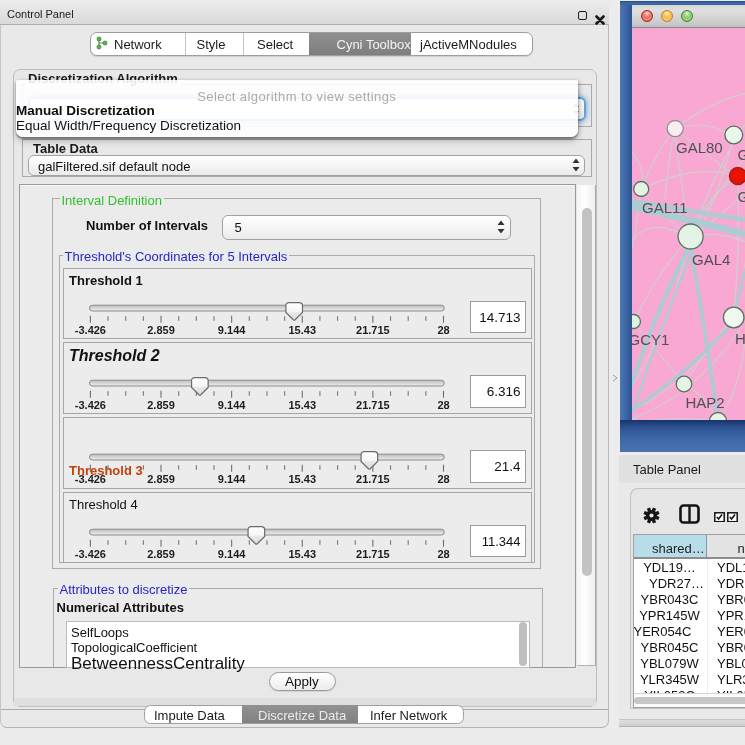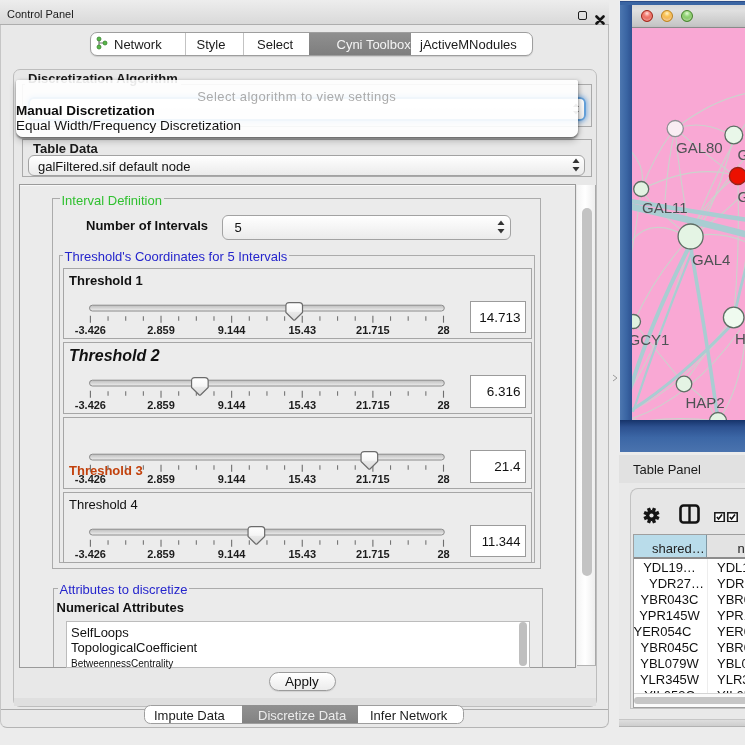--- a/index.html
+++ b/index.html
@@ -255,21 +255,21 @@
       <path d="M 182.06 3.7 Q 182.06 0.6 185.26 0.6 L 195.46 0.6 Q 198.66 0.6 198.66 3.7 L 198.66 10.4 L 191.26 17.7 Q 190.36 18.5 189.46 17.7 L 182.06 10.4 Z" fill="url(#th190.359)" stroke="#6b6b6b" stroke-width="1.2"></path>
     </svg></div>
 <div class="t" style="left:470px;top:524.9px;width:55.5px;height:32.5px;background:#fff;border:1.5px solid #9b9b9b;"></div>
 <div class="t" style="left:470px;top:533.9px;font-size:13px;color:#111;font-weight:400;line-height:15.5px;width:50.5px;text-align:right;">11.344</div>
 <div class="t" style="left:52.5px;top:588px;width:490px;height:79px;border:1px solid #ababab;border-bottom:none;"></div>
 <div class="t" style="left:57.5px;top:581.5px;font-size:13px;color:#2525cc;font-weight:400;line-height:15px;background:#ebebeb;padding:0 2px;">Attributes to discretize</div>
 <div class="t" style="left:56.5px;top:599.5px;font-size:13px;color:#111;font-weight:700;line-height:15px;">Numerical Attributes</div>
 <div class="t" style="left:66.2px;top:620.5px;width:463.8px;height:47px;background:#fff;border:1px solid #bcbcbc;overflow:hidden;"></div>
 <div class="t" style="left:71px;top:624.5px;font-size:13px;color:#111;font-weight:400;line-height:15px;">SelfLoops</div>
 <div class="t" style="left:71px;top:640px;font-size:13px;color:#111;font-weight:400;line-height:15px;">TopologicalCoefficient</div>
-<div class="t" style="left:71px;top:655.5px;font-size:10px;color:#111;font-weight:400;line-height:15px;">BetweennessCentrality</div>
+<div class="t" style="left:71px;top:655.5px;font-size:17px;color:#111;font-weight:400;line-height:15px;">BetweennessCentrality</div>
 <div class="t" style="left:519px;top:622px;width:7.6px;height:44px;background:#bfbfbf;border-radius:4px;"></div>
 <div class="t" style="left:269px;top:671.5px;width:66.5px;height:19.5px;background:linear-gradient(#ffffff,#ececec);border:1px solid #9b9b9b;border-radius:10px;box-shadow:0 1px 1px rgba(0,0,0,0.1);"></div>
 <div class="t" style="left:285px;top:674px;font-size:13.5px;color:#111;font-weight:400;line-height:15.5px;">Apply</div>
 <div class="t" style="left:1px;top:708.8px;width:606.5px;height:1.2px;background:#ababab;"></div>
 <div class="t" style="left:144px;top:704.5px;width:319.7px;height:19.2px;background:#fff;border:1px solid #9e9e9e;border-radius:6.5px;"></div>
 <div class="t" style="left:241.5px;top:705px;width:116.3px;height:18.2px;background:linear-gradient(#919191,#828282);"></div>
 <div class="t" style="left:154px;top:707.5px;font-size:13px;color:#1a1a1a;font-weight:400;line-height:15px;">Impute Data</div>
 <div class="t" style="left:258px;top:707.5px;font-size:13px;color:#ececec;font-weight:400;line-height:15px;">Discretize Data</div>
 <div class="t" style="left:370px;top:707.5px;font-size:13px;color:#1a1a1a;font-weight:400;line-height:15px;">Infer Network</div>
 <div class="t" style="left:15.5px;top:79.5px;width:562.5px;height:57px;background:rgba(255,255,255,0.90);border-radius:2px 2px 7px 7px;box-shadow:0 1.5px 2px rgba(0,0,0,0.4), 0 4px 7px rgba(0,0,0,0.22), 2px 0 4px rgba(0,0,0,0.12);"></div>

